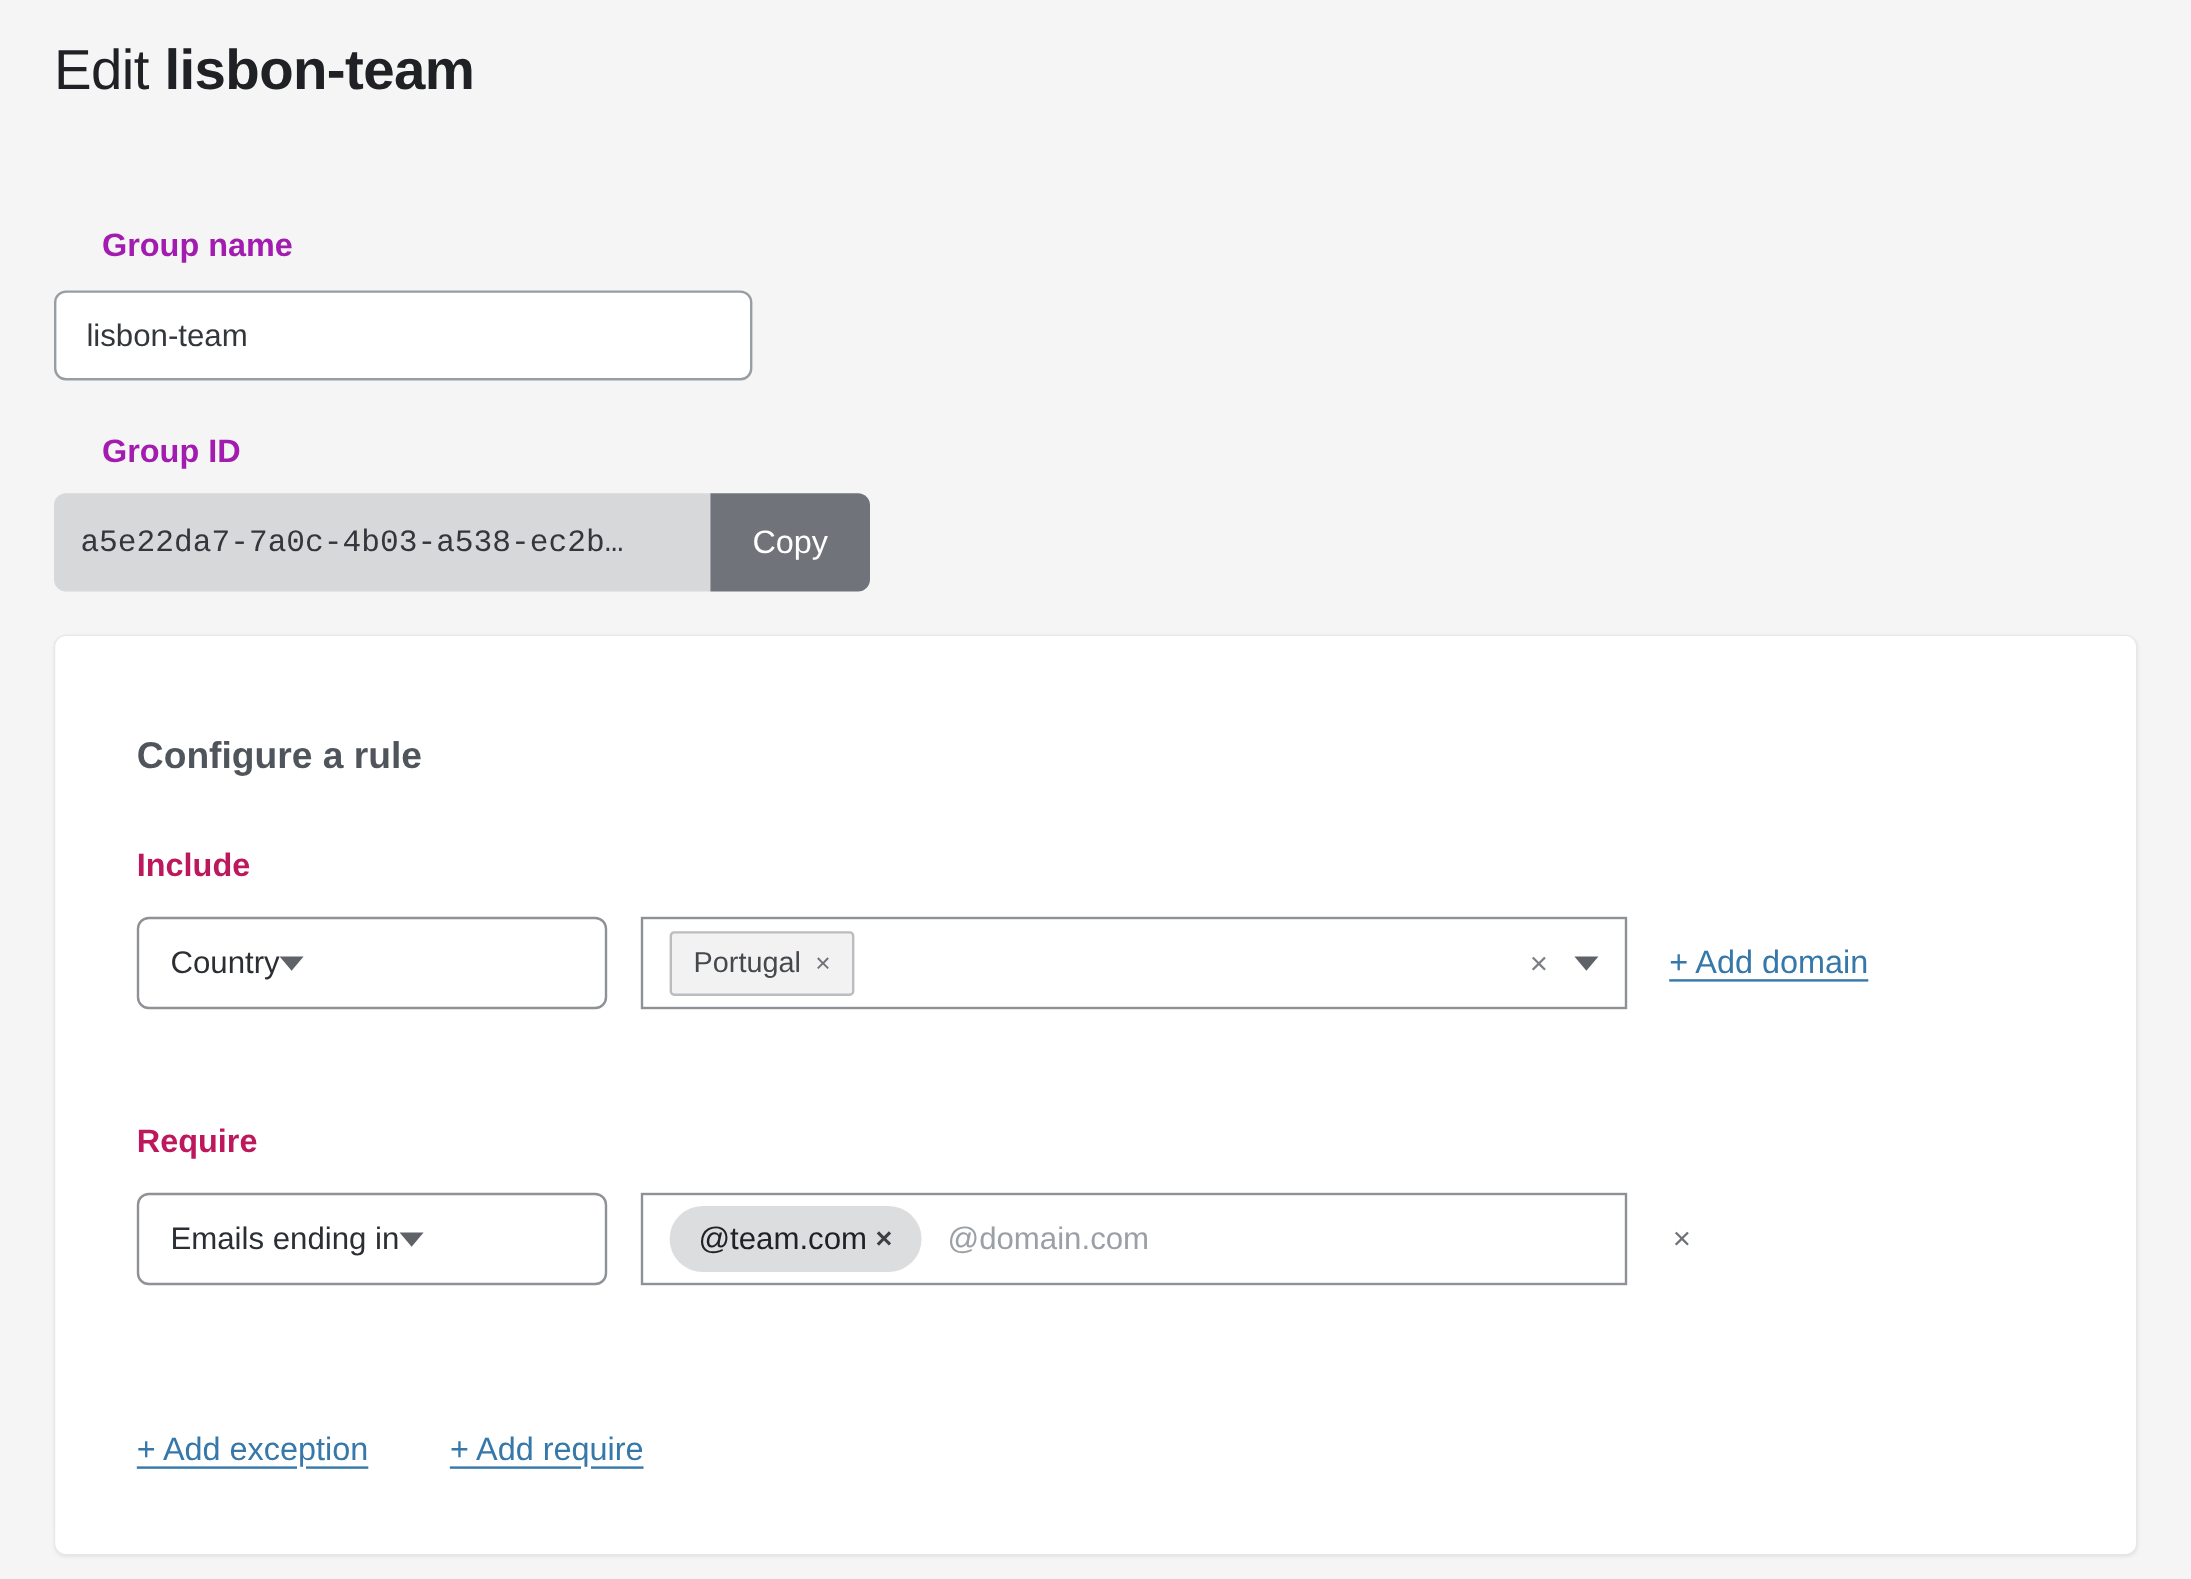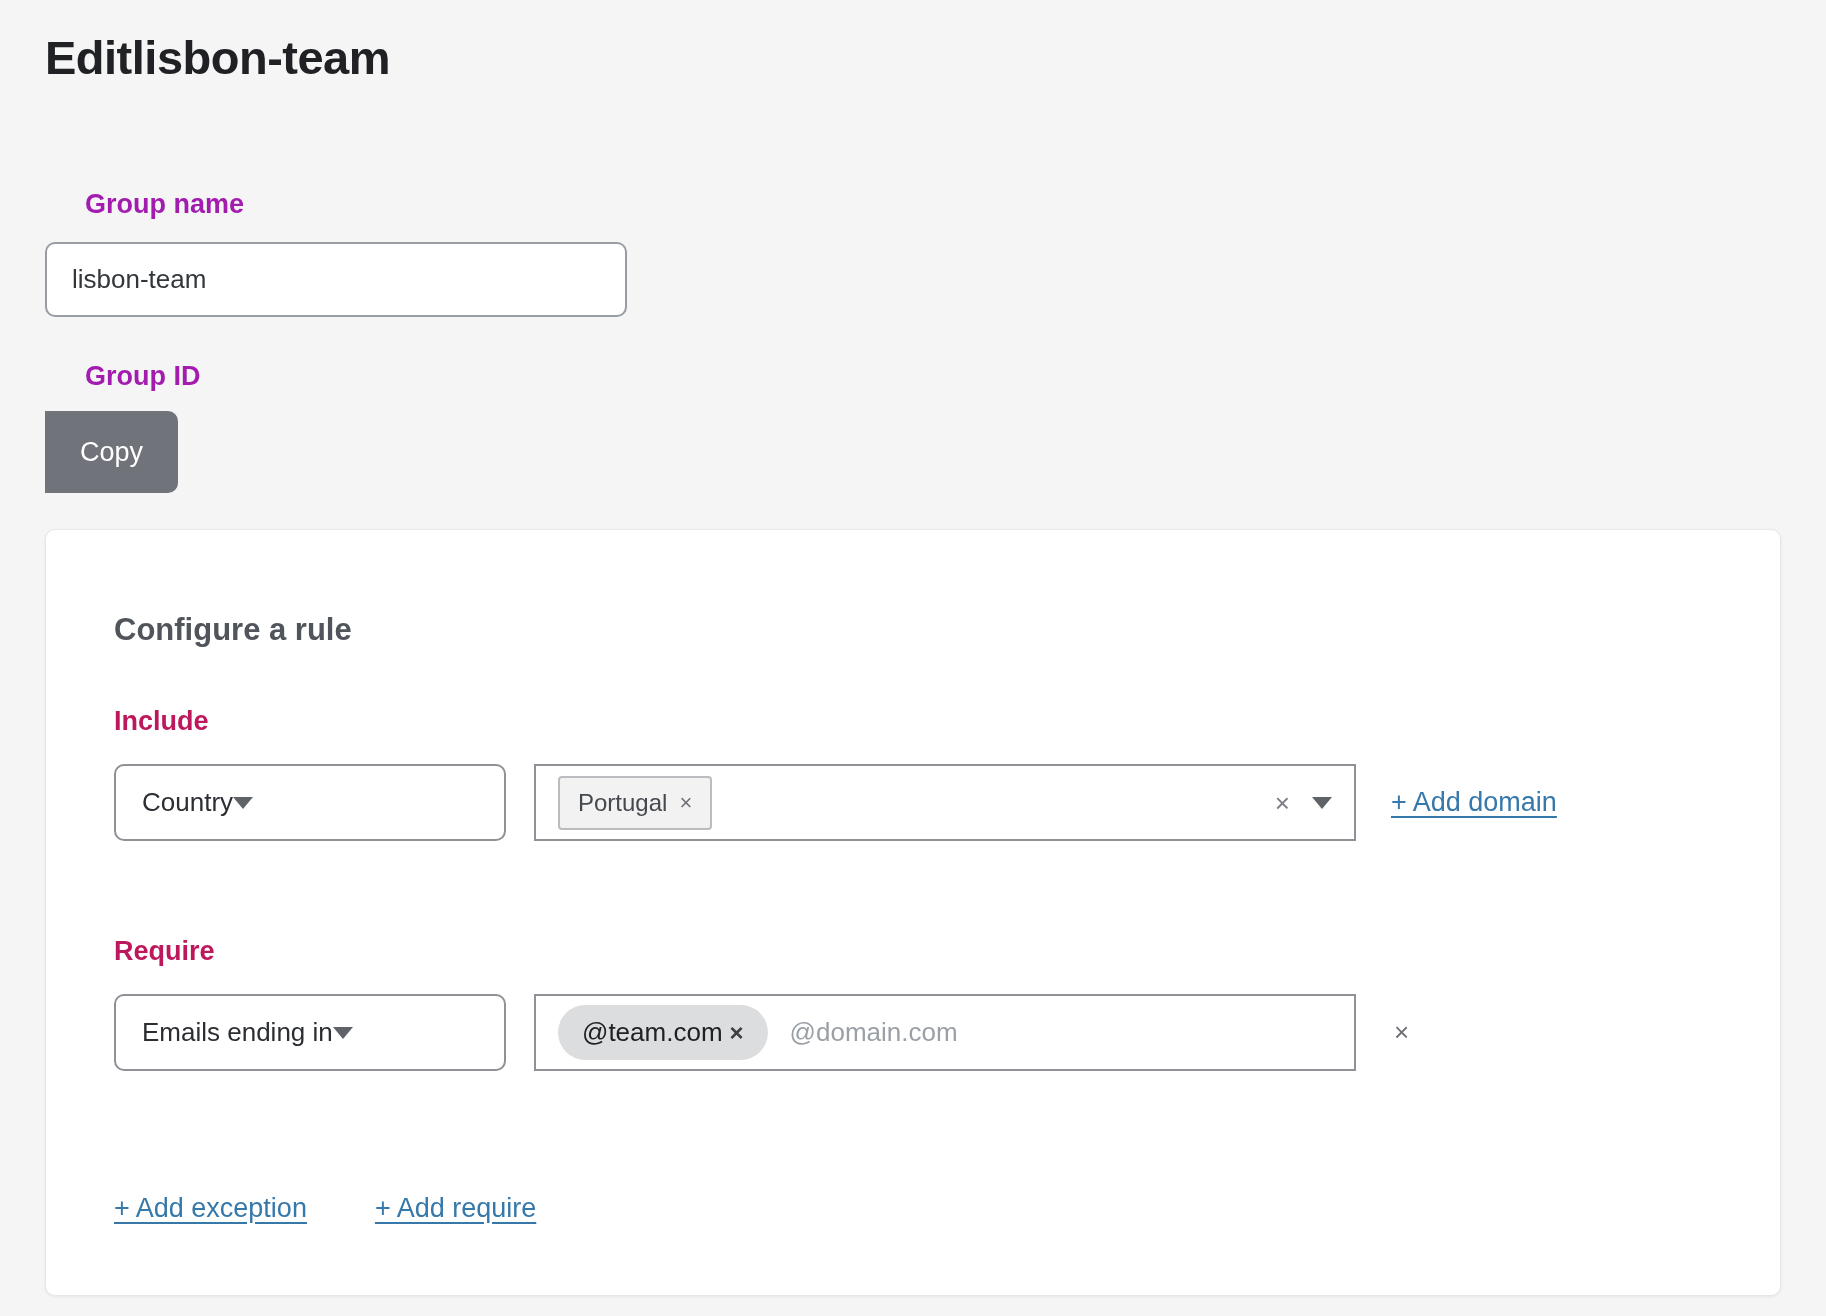--- a/index.html
+++ b/index.html
@@ -7,21 +7,21 @@
   body {
     background: #f5f5f6;
     font-family: "Liberation Sans", "DejaVu Sans", sans-serif;
     color: #26282b;
     overflow: hidden;
   }
   .page { padding: 30px 45px 0 45px; }
 
   
   .page-title { font-size: 47px; font-weight: 400; color: #202124; letter-spacing: -0.5px; }
-  .page-title .title-prefix { font-weight: 700; }
+  .page-title .title-prefix { font-weight: 400; margin-right: 13px; }
   .page-title .title-group { font-weight: 700; }
 
   
   .field-label { font-size: 27px; font-weight: 700; color: #a21caf; margin-left: 40px; }
   .lbl-group-name { margin-top: 104px; }
   .lbl-group-id   { margin-top: 44px; }
 
   
   .text-input {
     display: block;
@@ -156,20 +156,21 @@
 
   <h1 class="page-title">
     <span class="title-prefix">Edit</span><span class="title-group">lisbon-team</span>
   </h1>
 
   <div class="field-label lbl-group-name">Group name</div>
   <input class="text-input" type="text" value="lisbon-team" style="">
 
   <div class="field-label lbl-group-id">Group ID</div>
   <div class="id-row">
+    <div class="id-value">a5e22da7-7a0c-4b03-a538-ec2b…</div>
     <button class="copy-btn">Copy</button>
   </div>
 
   <div class="card">
 
     <h2 class="card-heading">Configure a rule</h2>
 
     <div class="section-label lbl-include">Include</div>
 
     <div class="rule-row">

